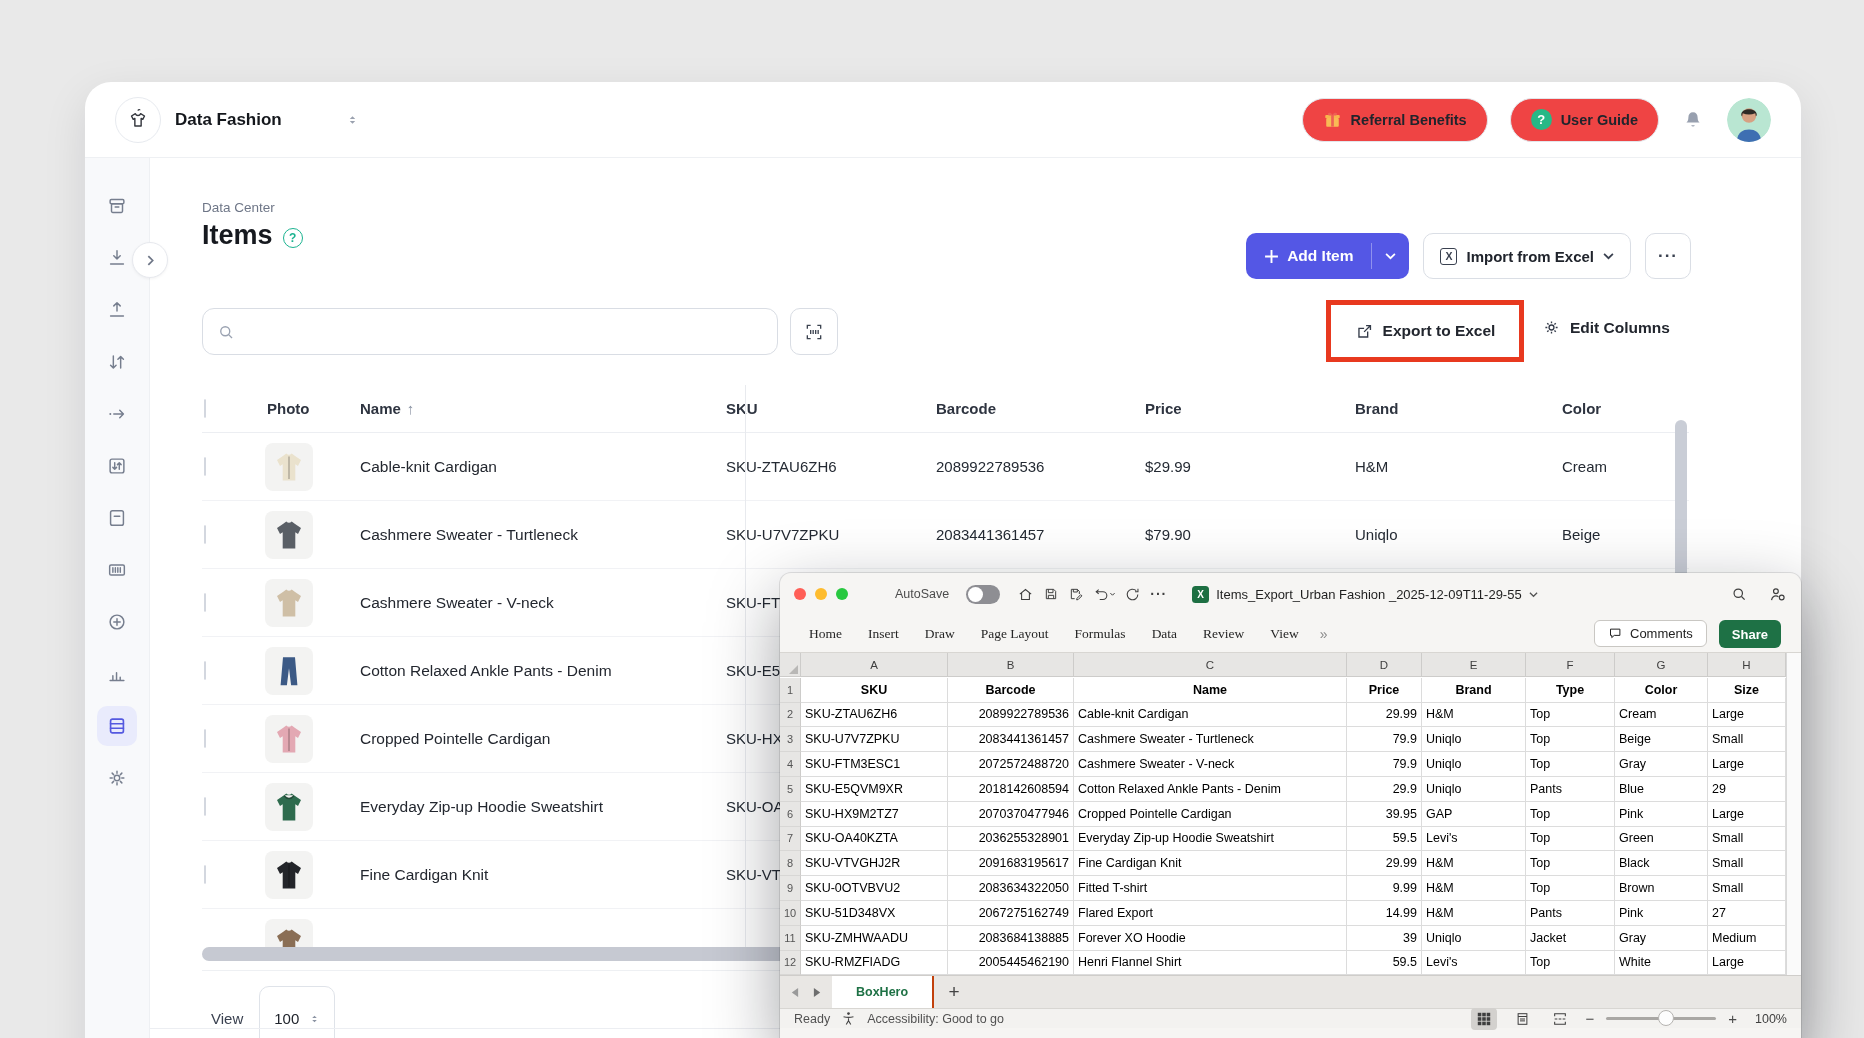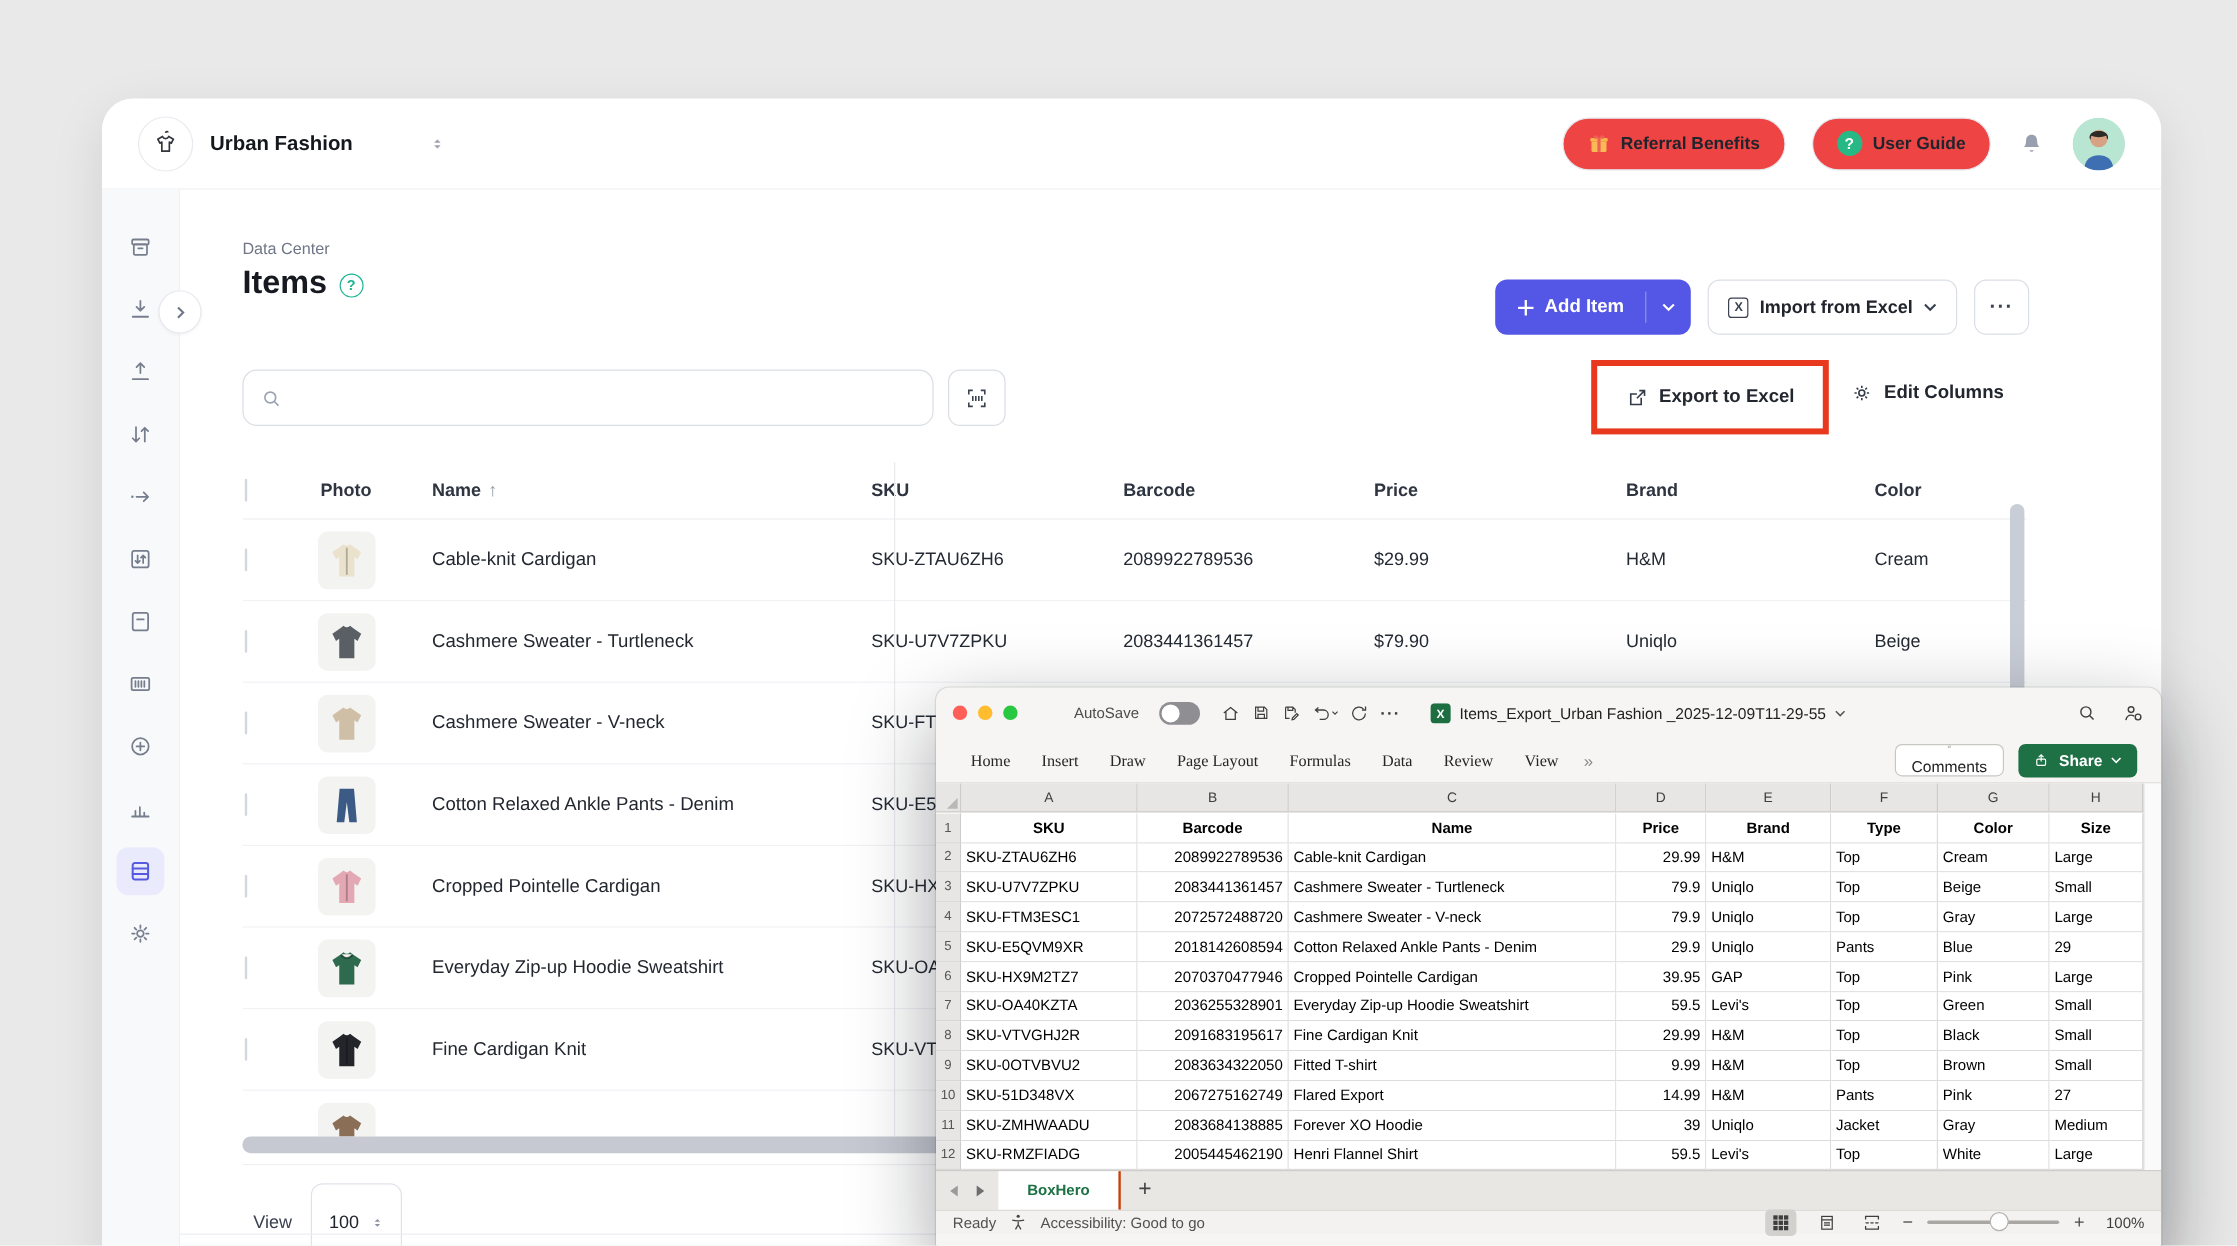--- a/index.html
+++ b/index.html
@@ -101,23 +101,23 @@
   .toggle { width:34px; height:19px; border-radius:10px; background:#8e8e93; position:relative; margin:0 8px; cursor:pointer; }
   .toggle .knob { position:absolute; left:2px; top:2px; width:15px; height:15px; border-radius:50%; background:#fff; }
   .x-ticon { color:#3f3f3f; display:flex; align-items:center; cursor:pointer; }
   .x-filename { display:flex; align-items:center; gap:7px; font-size:13px; color:#1f1f1f; margin-left:16px; font-weight:600; }
   .x-title-right { margin-left:auto; display:flex; gap:20px; }
   .x-ribbon { height:38px; background:#f6f5f3; border-bottom:1px solid #d8d6d2; display:flex;
     align-items:center; padding:0 16px; gap:0; }
   .x-tab { font-size:13.5px; color:#262626; padding:0 13px; cursor:pointer;font-family:Liberation Serif, serif; }
   .x-chevrons { color:#8a8a8a; font-size:14px; padding:0 8px; }
   .comments-btn { margin-left:auto; height:27px; background:#fff; border:1px solid #c9c7c3; border-radius:6px;
-    display:flex; align-items:center; gap:7px; padding:0 13px; font-size:13px; color:#222; cursor:pointer;flex-direction:column; }
+    display:flex; align-items:center; gap:7px; padding:0 13px; font-size:13px; color:#222; cursor:pointer; }
   .share-btn { margin-left:12px; margin-right:4px; height:28px; background:#1e7145; border-radius:6px; color:#fff;
-    display:flex; align-items:center; gap:7px; padding:0 13px; font-size:13px; font-weight:600; cursor:pointer; }
+    display:flex; align-items:center; gap:7px; padding:0 13px; font-size:13px; font-weight:600; cursor:pointer;flex-direction:column; }
 
   .x-grid { display:grid; grid-template-columns:21px 147px 126px 273px 75px 104px 89px 93px 78px 15px;
     grid-auto-rows:24.8px; background:#fff; }
   .xh { background:#e7e6e4; border-right:1px solid #cdccca; border-bottom:1px solid #cdccca;
     font-size:11.5px; color:#3f3f3f; display:flex; align-items:center; justify-content:center; height:24px; cursor:pointer; }
   .xh.corner { position:relative; }
   .xh.corner::after { content:""; position:absolute; right:2px; bottom:2px; border-left:9px solid transparent; border-bottom:9px solid #b9b8b6; }
   .xrn { background:#e7e6e4; border-right:1px solid #cdccca; border-bottom:1px solid #d8d7d5;
     font-size:11px; color:#555; display:flex; align-items:center; justify-content:center; cursor:pointer; }
   .xc { border-right:1px solid #dcdcdc; border-bottom:1px solid #dcdcdc; font-size:12.5px; color:#000;
@@ -146,21 +146,21 @@
 <body>
 
 <div class="app-window">
   <div class="app-header">
     <div class="logo-circle">
       <svg width="26" height="26" viewBox="0 0 24 24" fill="none" stroke="#33363d" stroke-width="1.3" stroke-linejoin="round">
         <path d="M12 3.4c.2-1.2 1.7-1.3 1.7-.3"></path>
         <path d="M9.6 6.2 6 8.3l1.6 3.1 1.5-.9v7h5.8v-7l1.5.9L18 8.3l-3.6-2.1a2.6 2.6 0 0 1-4.8 0z"></path>
       </svg>
     </div>
-    <span class="workspace-name">Urban Fashion</span>
+    <span class="workspace-name">Data Fashion</span>
     <span class="ws-arrows">
       <svg width="13" height="14" viewBox="0 0 24 24" fill="currentColor">
           <path d="M7 10 12 5l5 5zM7 14l5 5 5-5z"></path>
         </svg>
     </span>
     <div class="hdr-right">
       <div class="pill-btn">
         <svg width="19" height="19" viewBox="0 0 20 20">
           <rect x="2.4" y="5.2" width="15.2" height="3.3" rx="1" fill="#f8b64c"></rect>
           <rect x="3.4" y="8.5" width="13.2" height="9" rx="1" fill="#f9ba55"></rect>

